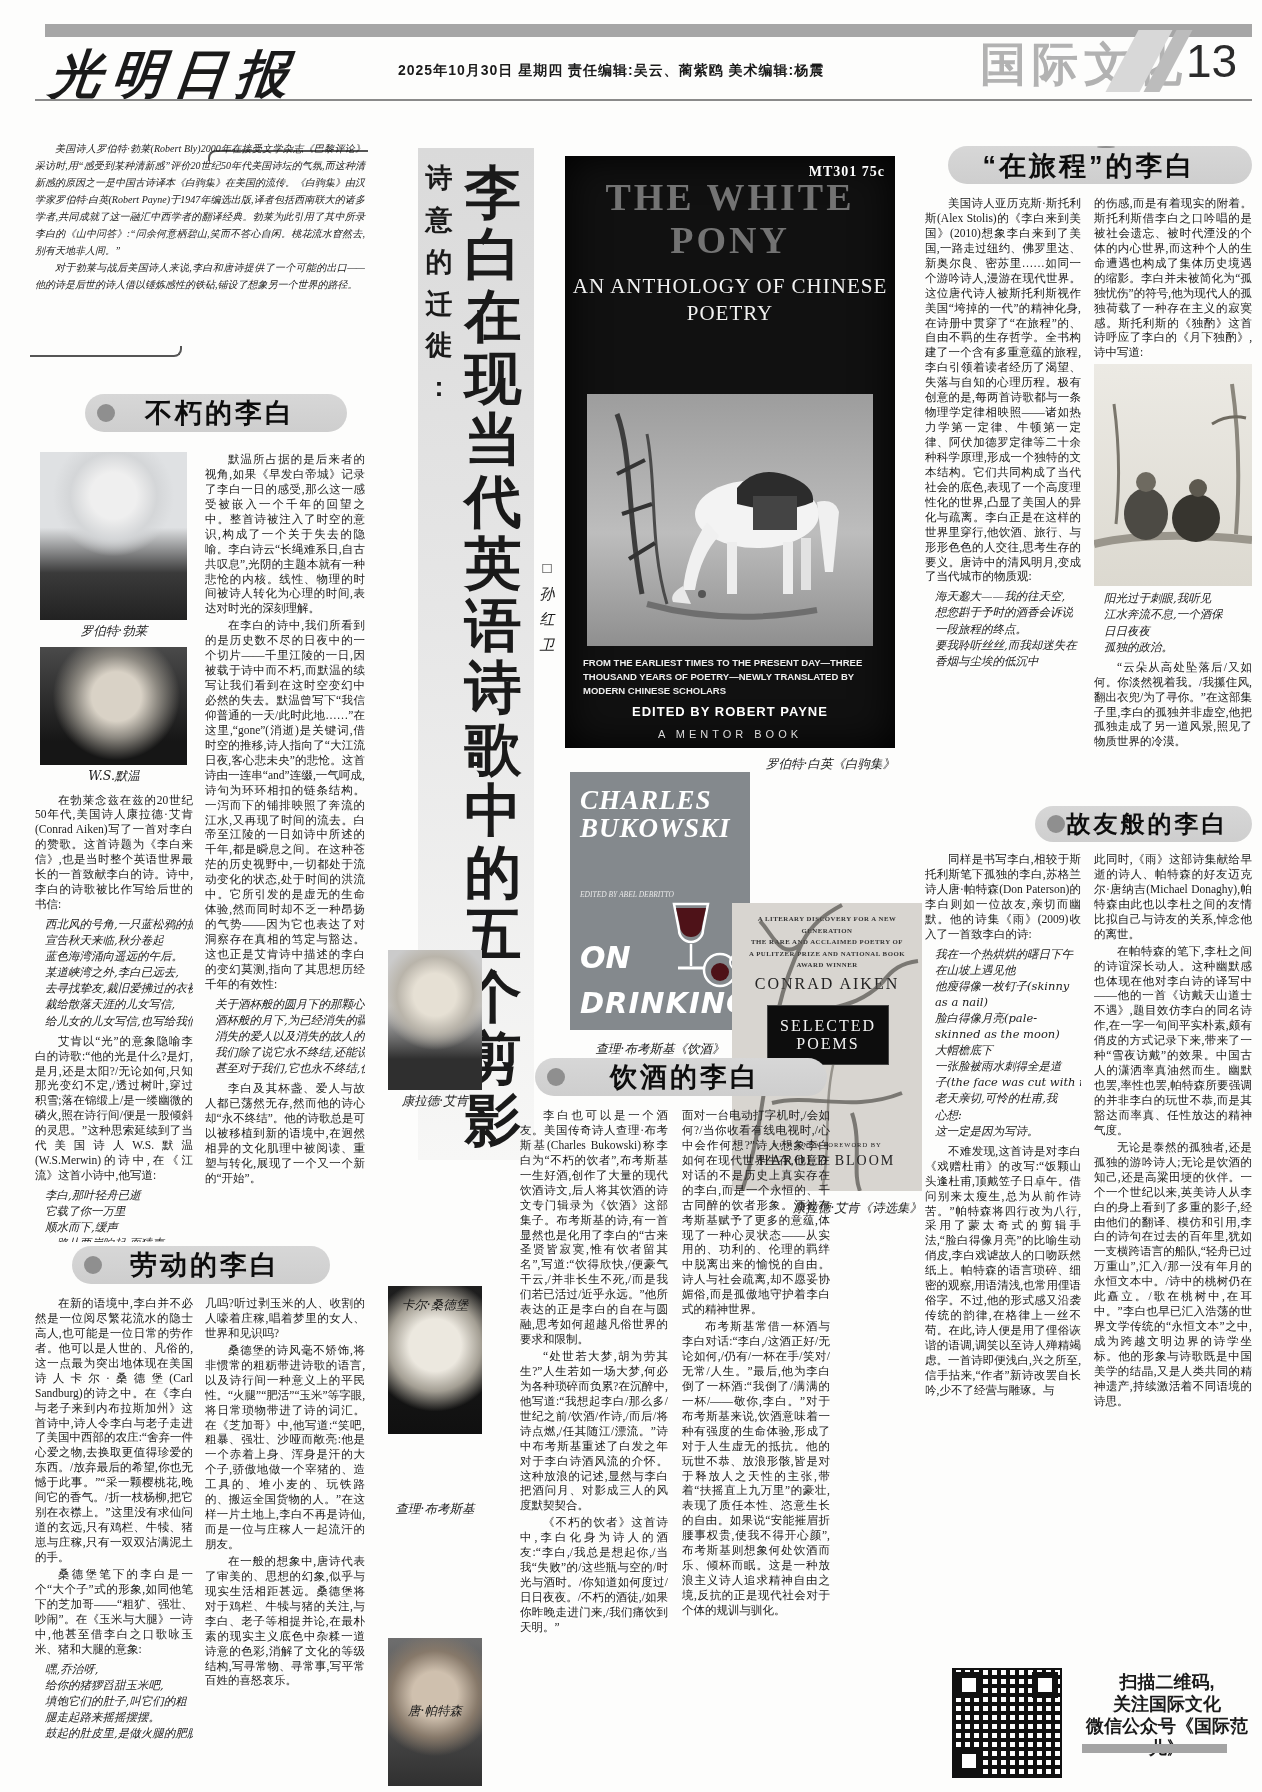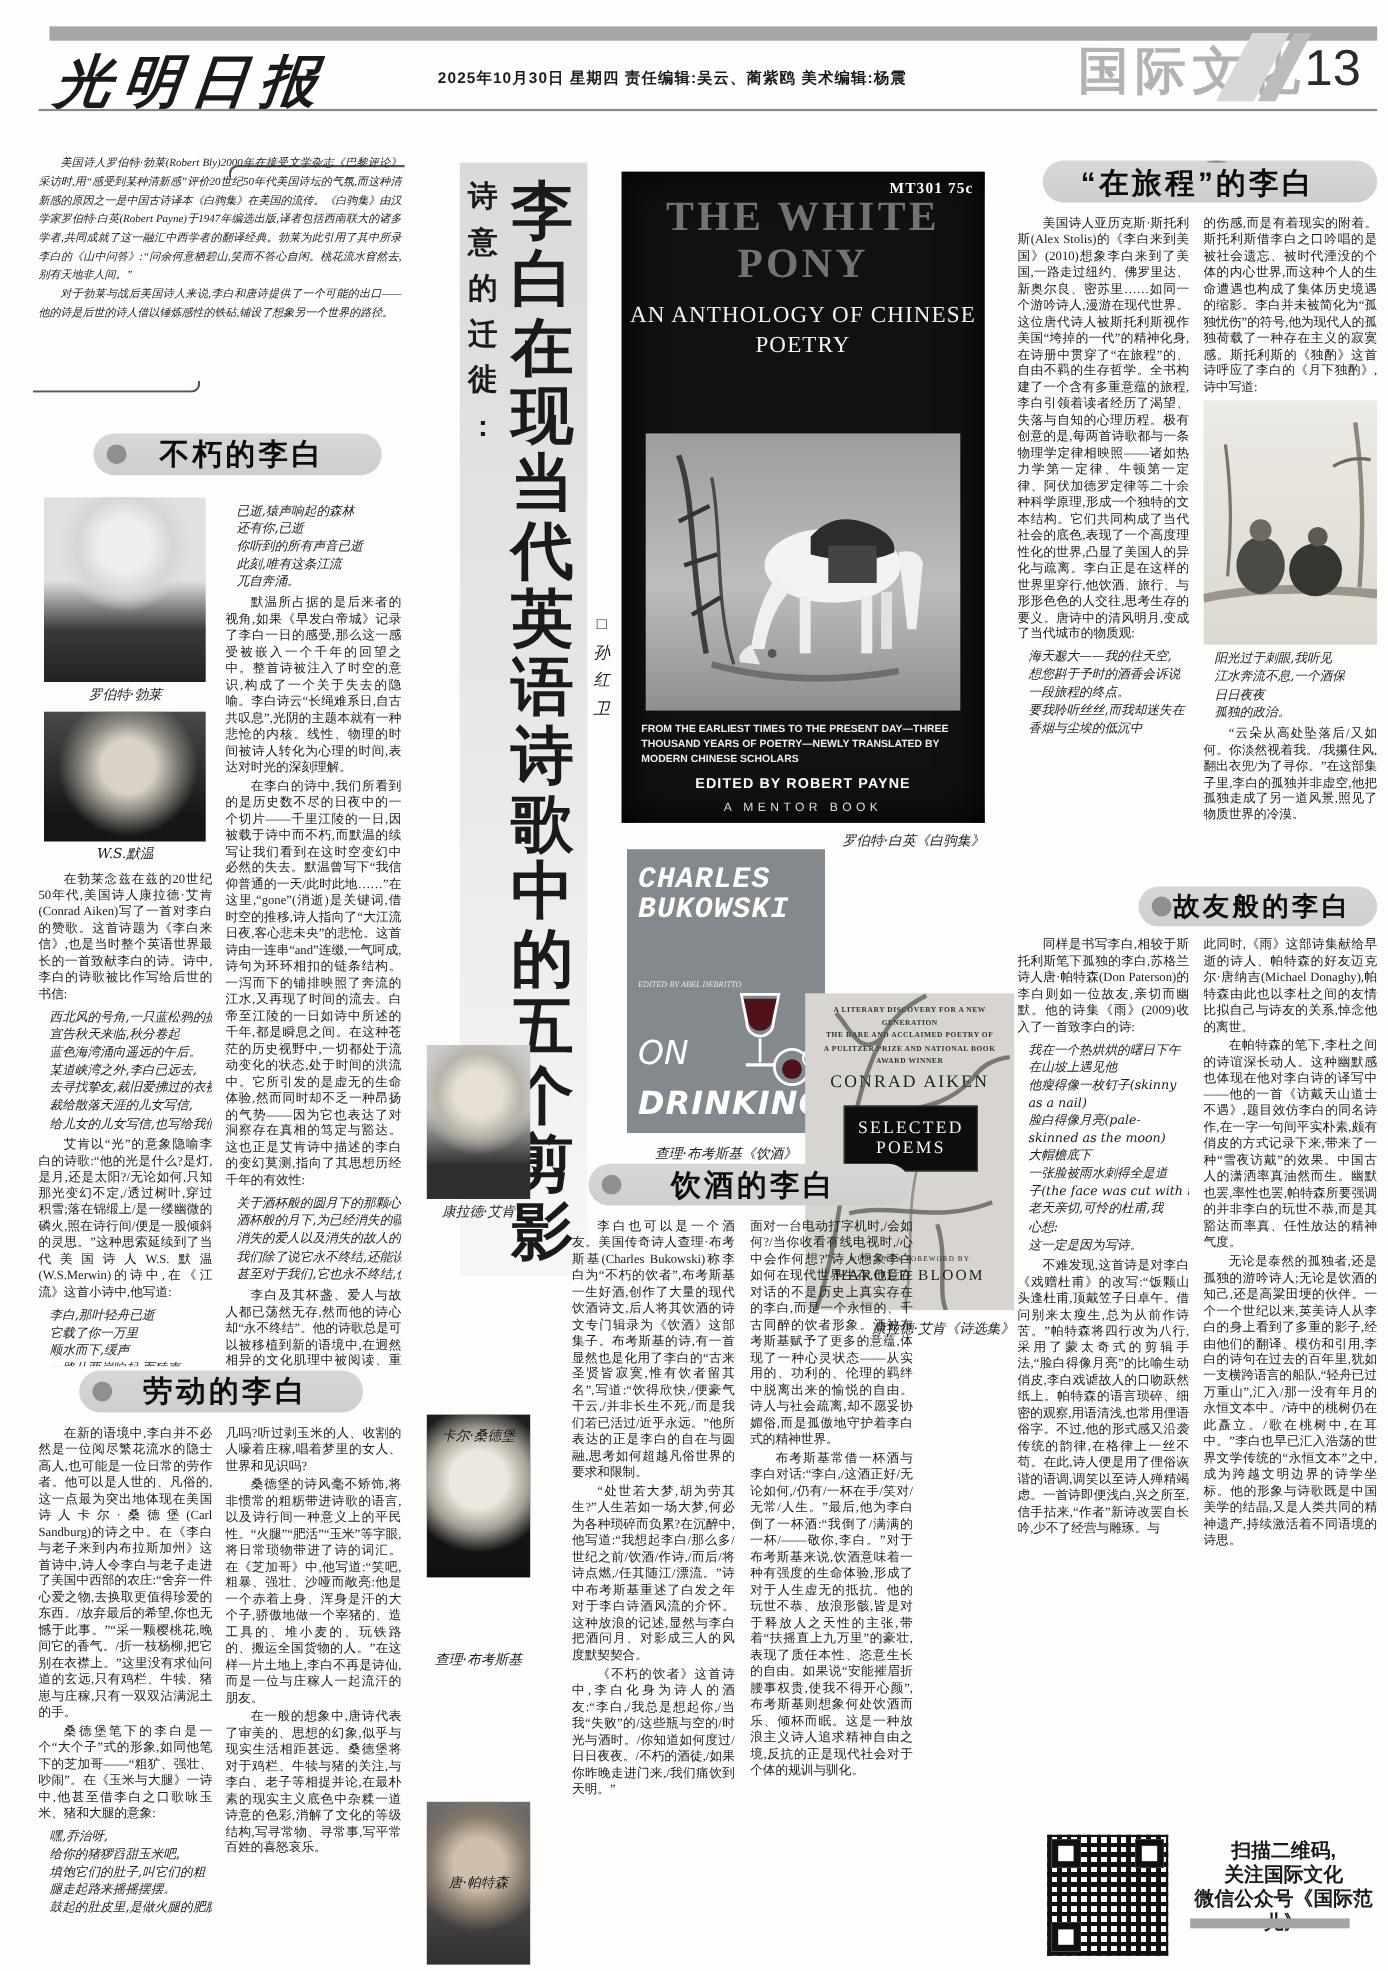--- a/index.html
+++ b/index.html
@@ -67,23 +67,23 @@
   #wp-foot{position:absolute;left:18px;top:500px;width:294px;font-size:9.5px;line-height:1.45;
            font-family:"Liberation Sans",sans-serif;font-weight:bold;color:#eee;}
   #wp-edited{position:absolute;left:18px;top:548px;width:294px;text-align:center;font-size:13px;
              font-weight:bold;letter-spacing:1px;font-family:"Liberation Sans",sans-serif;}
   #wp-imprint{position:absolute;left:18px;top:572px;width:294px;text-align:center;font-size:11px;
               letter-spacing:4px;font-family:"Liberation Sans",sans-serif;color:#ddd;}
   #wp-caption{left:565px;top:753px;width:330px;text-align:right;}
   
   #bk-cover{left:570px;top:772px;width:180px;height:258px;background:#84898d;color:#fff;}
   #bk-author{margin:14px 6px 0 10px;font-size:27px;line-height:1.05;font-weight:bold;font-style:italic;
-             font-family:Liberation Mono, monospace;letter-spacing:1px;}
+             font-family:Liberation Serif, serif;letter-spacing:1px;}
   #bk-edited{position:absolute;left:10px;top:118px;font-size:7.5px;line-height:1.4;font-style:italic;color:#e8e8e8;}
-  #bk-title-on{position:absolute;left:10px;top:168px;font-size:30px;font-weight:normal;font-style:italic;
+  #bk-title-on{position:absolute;left:10px;top:168px;font-size:30px;font-weight:bold;font-style:italic;
                font-family:"DejaVu Sans",sans-serif;}
   #bk-title-drinking{position:absolute;left:10px;top:214px;font-size:29px;font-weight:bold;font-style:italic;
                font-family:"DejaVu Sans",sans-serif;letter-spacing:1px;}
   #bk-cap1{left:540px;top:1038px;width:240px;text-align:center;}
   #bk-cap2{left:540px;top:1062px;width:240px;text-align:center;font-weight:bold;font-style:normal;
            font-family:"Liberation Sans",sans-serif;font-size:13px;}
   
   #ak-cover{left:732px;top:903px;width:190px;height:288px;background:#d8d5d0;color:#222;}
   #ak-top{margin:10px 4px 0 4px;text-align:center;font-size:6.8px;line-height:1.7;letter-spacing:.5px;
           font-family:"Liberation Serif",serif;font-weight:bold;color:#333;}
@@ -254,27 +254,20 @@
         <p class="bp">艾肯以“光”的意象隐喻李白的诗歌:“他的光是什么?是灯,是月,还是太阳?/无论如何,只知那光变幻不定,/透过树叶,穿过积雪;落在锦缎上/是一缕幽微的磷火,照在诗行间/便是一股倾斜的灵思。”这种思索延续到了当代美国诗人W.S.默温(W.S.Merwin)的诗中,在《江流》这首小诗中,他写道:</p>
         <div class="poem">
           <div>李白,那叶轻舟已逝</div>
           <div>它载了你一万里</div>
           <div>顺水而下,缓声</div>
           <div>一路从两岸响起,而猿声</div>
         </div>
       </div>
   </div>
   <div class="sec-col" style="left:205px;top:452px;width:160px;height:790px;">
-      <div class="poem">
-        <div>已逝,猿声响起的森林</div>
-        <div>还有你,已逝</div>
-        <div>你听到的所有声音已逝</div>
-        <div>此刻,唯有这条江流</div>
-        <div>兀自奔涌。</div>
-      </div>
       <p class="bp">默温所占据的是后来者的视角,如果《早发白帝城》记录了李白一日的感受,那么这一感受被嵌入一个千年的回望之中。整首诗被注入了时空的意识,构成了一个关于失去的隐喻。李白诗云“长绳难系日,自古共叹息”,光阴的主题本就有一种悲怆的内核。线性、物理的时间被诗人转化为心理的时间,表达对时光的深刻理解。</p>
       <p class="bp">在李白的诗中,我们所看到的是历史数不尽的日夜中的一个切片——千里江陵的一日,因被载于诗中而不朽,而默温的续写让我们看到在这时空变幻中必然的失去。默温曾写下“我信仰普通的一天/此时此地……”在这里,“gone”(消逝)是关键词,借时空的推移,诗人指向了“大江流日夜,客心悲未央”的悲怆。这首诗由一连串“and”连缀,一气呵成,诗句为环环相扣的链条结构。一泻而下的铺排映照了奔流的江水,又再现了时间的流去。白帝至江陵的一日如诗中所述的千年,都是瞬息之间。在这种苍茫的历史视野中,一切都处于流动变化的状态,处于时间的洪流中。它所引发的是虚无的生命体验,然而同时却不乏一种昂扬的气势——因为它也表达了对洞察存在真相的笃定与豁达。这也正是艾肯诗中描述的李白的变幻莫测,指向了其思想历经千年的有效性:</p>
       <div class="poem">
         <div>关于酒杯般的圆月下的那颗心,</div>
         <div>酒杯般的月下,为已经消失的疆域,</div>
         <div>消失的爱人以及消失的故人的泪,</div>
         <div>我们除了说它永不终结,还能说什么?</div>
         <div>甚至对于我们,它也永不终结,仅是开始。</div>
       </div>
       <p class="bp">李白及其杯盏、爱人与故人都已荡然无存,然而他的诗心却“永不终结”。他的诗歌总是可以被移植到新的语境中,在迥然相异的文化肌理中被阅读、重塑与转化,展现了一个又一个新的“开始”。</p>

